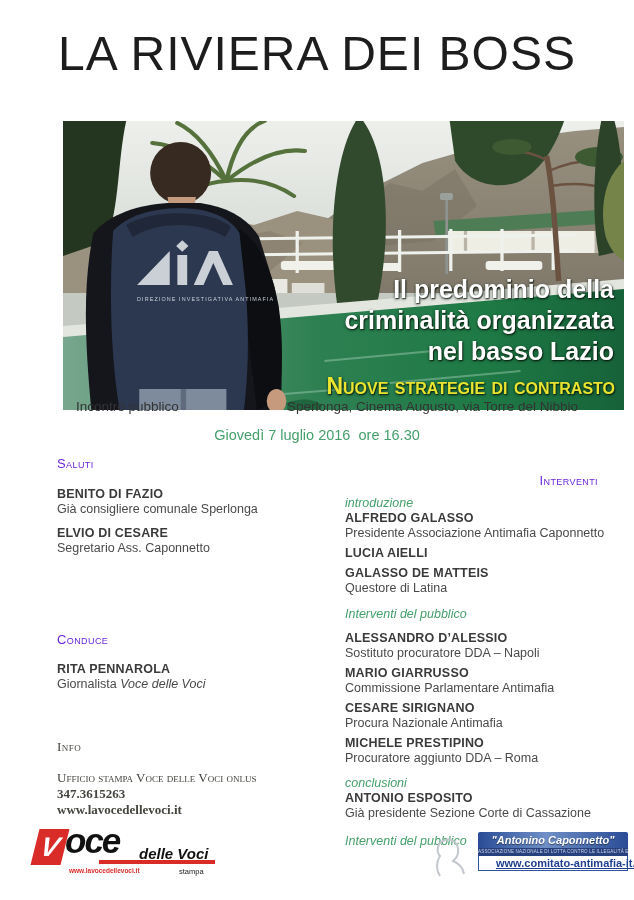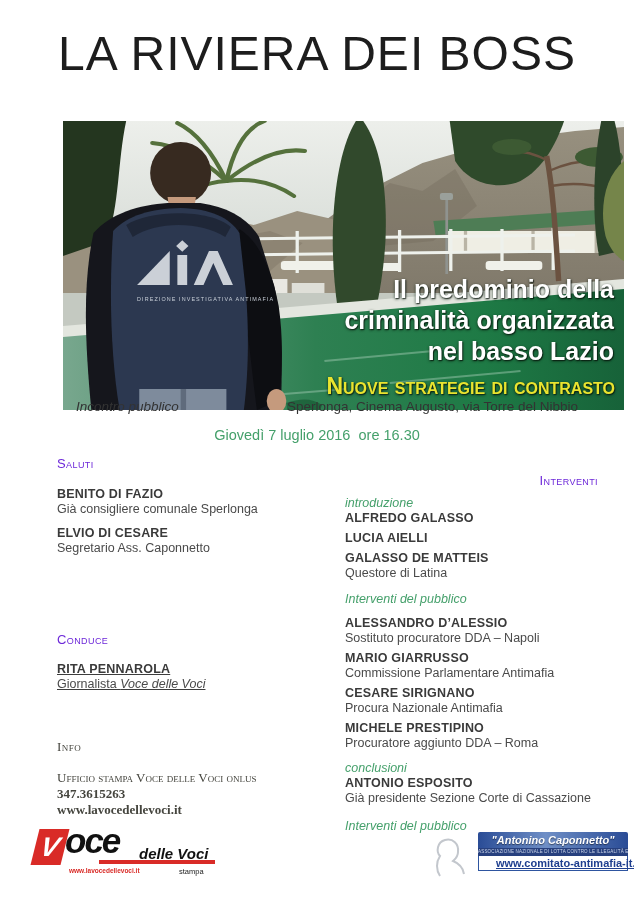--- a/index.html
+++ b/index.html
@@ -23,21 +23,21 @@
     font-size:25px;line-height:31px;font-weight:700;color:#ffffff;
     text-shadow:0 1px 3px rgba(10,30,15,.85),1px 1px 1px rgba(0,0,0,.6);
   }
   .banner{
     position:absolute;right:9px;top:252px;text-align:right;
     font-variant:small-caps;font-size:23px;font-weight:700;color:#e9e42f;
     text-shadow:0 1px 3px rgba(10,30,15,.9),1px 1px 1px rgba(0,0,0,.55);
   }
   
   .event-type{
-    position:absolute;left:76px;top:399px;font-size:13.5px;font-style:italic;color:#333;
+    position:absolute;left:76px;top:399px;font-size:13.5px;color:#333;
   }
   .venue{
     position:absolute;right:56px;top:399px;font-size:13.5px;color:#333;
   }
   .datetime{
     position:absolute;left:0;top:427px;width:100%;text-align:center;
     font-size:14.5px;color:#45a06b;white-space:pre;
   }
   
   .col-left{position:absolute;left:57px;top:456px;width:272px;}
@@ -225,39 +225,40 @@
     <div class="person" style="margin-top:16px;">
       <div class="p-name">BENITO DI FAZIO</div>
       <div class="p-role">Già consigliere comunale Sperlonga</div>
     </div>
     <div class="person" style="margin-top:9px;">
       <div class="p-name">ELVIO DI CESARE</div>
       <div class="p-role">Segretario Ass. Caponnetto</div>
     </div>
 
     <div class="green-header" style="margin-top:76px;">Conduce</div>
-    <div class="person" style="margin-top:15px;text-decoration:underline;">
+    <div class="person" style="margin-top:15px;">
       <div class="p-name">RITA PENNAROLA</div>
       <div class="p-role"><span>Giornalista </span><span style="font-style:italic">Voce delle Voci</span></div>
     </div>
 
     <div class="info-block">
       <div class="info-h" style="margin-top:47px;">Info</div>
       <div class="info-l1" style="margin-top:15px;">Ufficio stampa Voce delle Voci onlus</div>
       <div class="info-l">347.3615263</div>
       <div class="info-l">www.lavocedellevoci.it</div>
     </div>
   </div>
 
   <div class="col-right">
     <div class="green-header hdr-interventi">Interventi</div>
 
     <div class="green-label" style="margin-top:8px;">introduzione</div>
     <div class="person">
       <div class="p-name">ALFREDO GALASSO</div>
+      <div class="p-role">Presidente Associazione Antimafia Caponnetto</div>
     </div>
     <div class="person" style="margin-top:5px;">
       <div class="p-name">LUCIA AIELLI</div>
     </div>
     <div class="person" style="margin-top:5px;">
       <div class="p-name">GALASSO DE MATTEIS</div>
       <div class="p-role">Questore di Latina</div>
     </div>
 
     <div class="green-label" style="margin-top:11px;">Interventi del pubblico</div>

